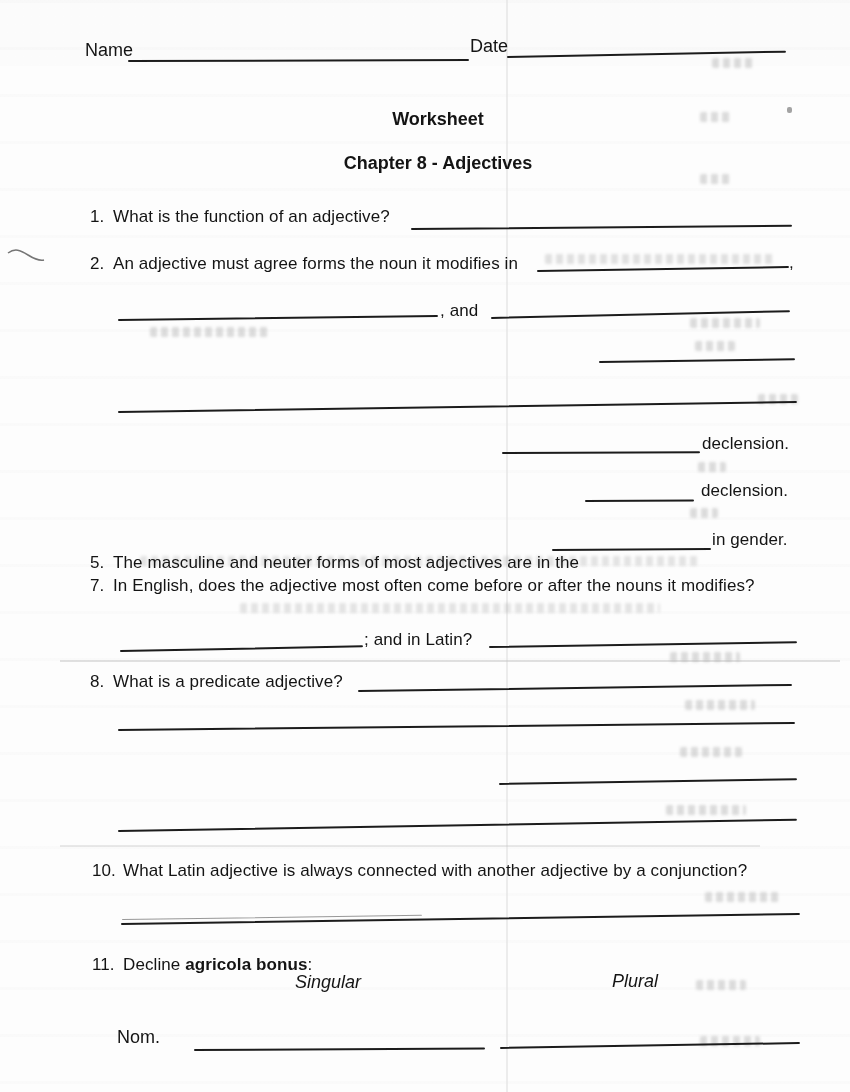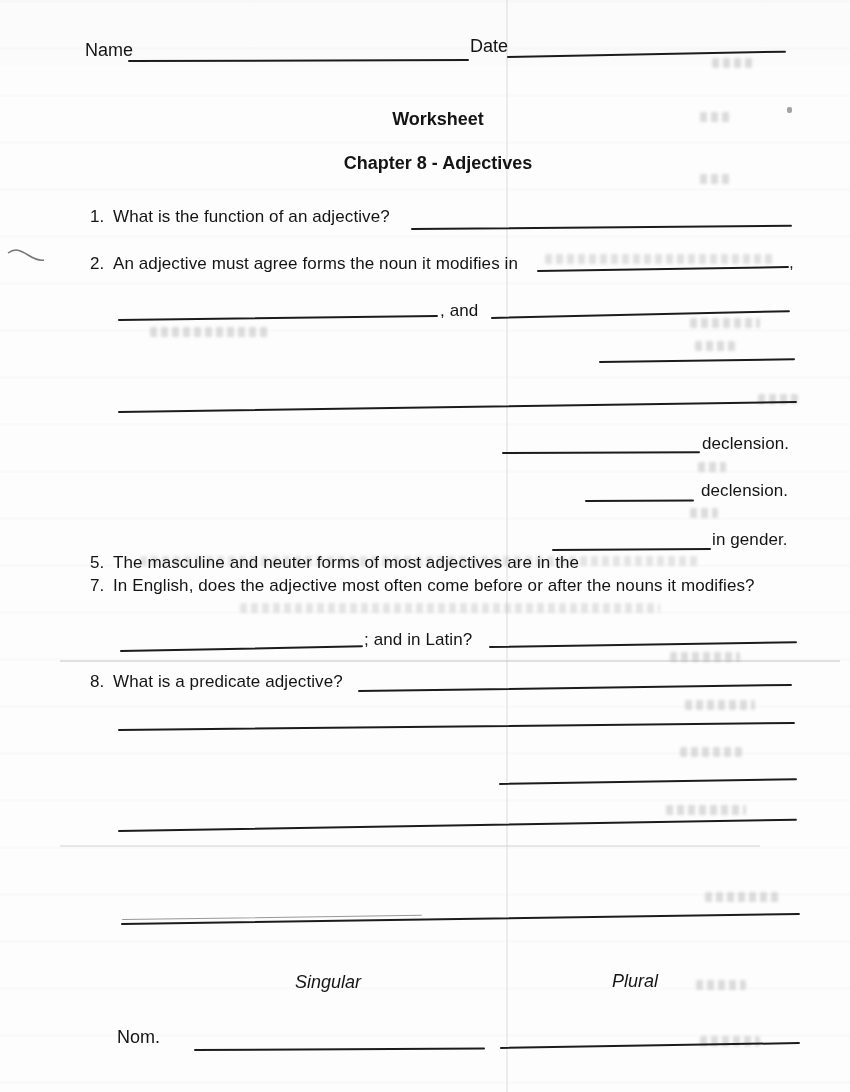--- a/index.html
+++ b/index.html
@@ -165,23 +165,25 @@
   <span class="trow q7and">; and in Latin?</span>
   <div class="rule r7b2"></div>
 
   <div class="trow q8"><span class="num">8.</span><span>What is a predicate adjective?</span></div>
   <div class="rule r8"></div>
   <div class="rule r8b"></div>
 
   <div class="rule r9"></div>
   <div class="rule r9b"></div>
 
+  <div class="trow q10"><span class="numw">10.</span><span>What Latin adjective is always connected with another adjective by a conjunction?</span></div>
   <div class="rule r10b2"></div>
   <div class="rule r10b"></div>
 
+  <div class="trow q11"><span class="numw">11.</span><span>Decline</span> <span class="bd">agricola bonus</span><span>:</span></div>
 
   <span class="colhead singular">Singular</span>
   <span class="colhead plural">Plural</span>
   <span class="lbl nomLbl">Nom.</span>
   <div class="rule rnom1"></div>
   <div class="rule rnom2"></div>
 
 </div>
 
 </body></html>

